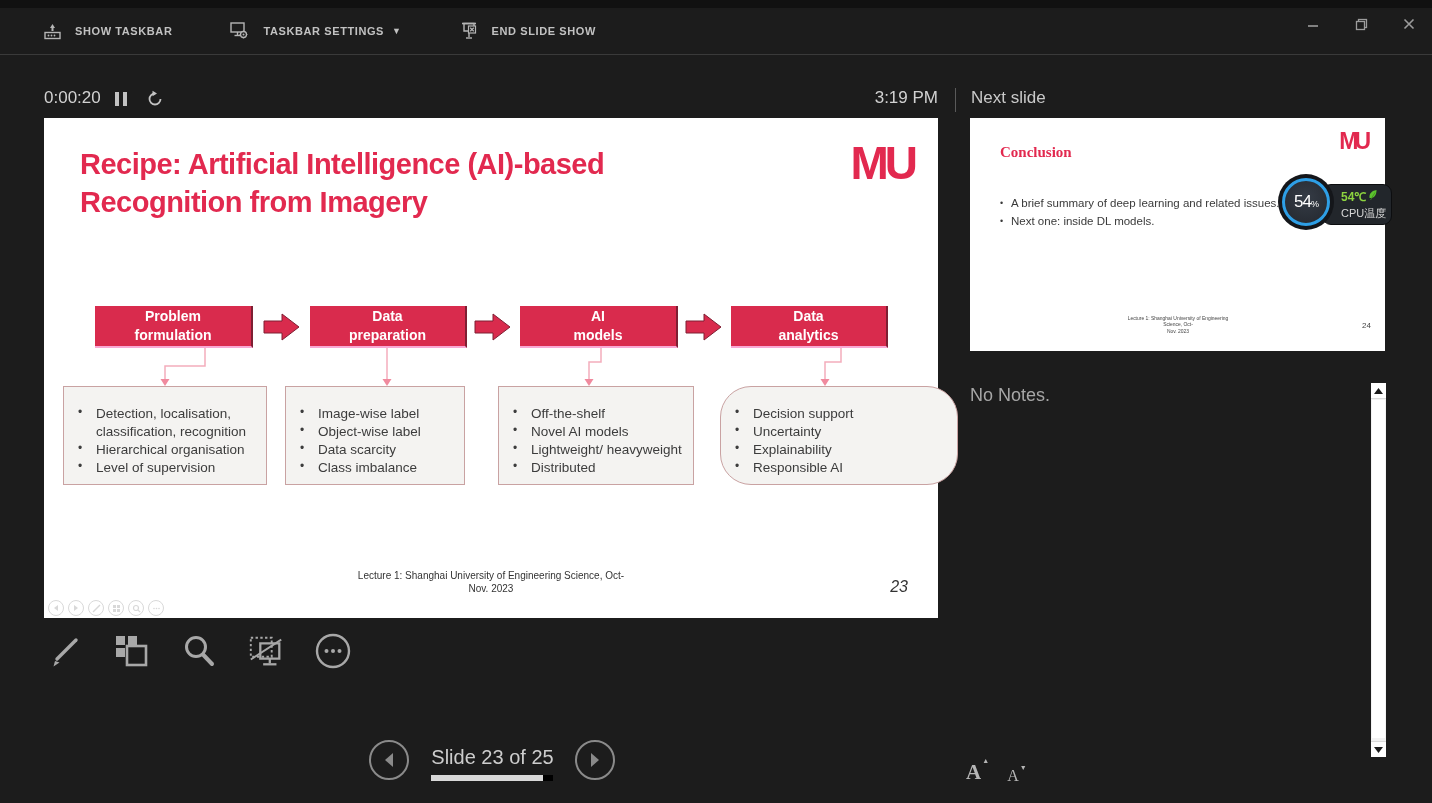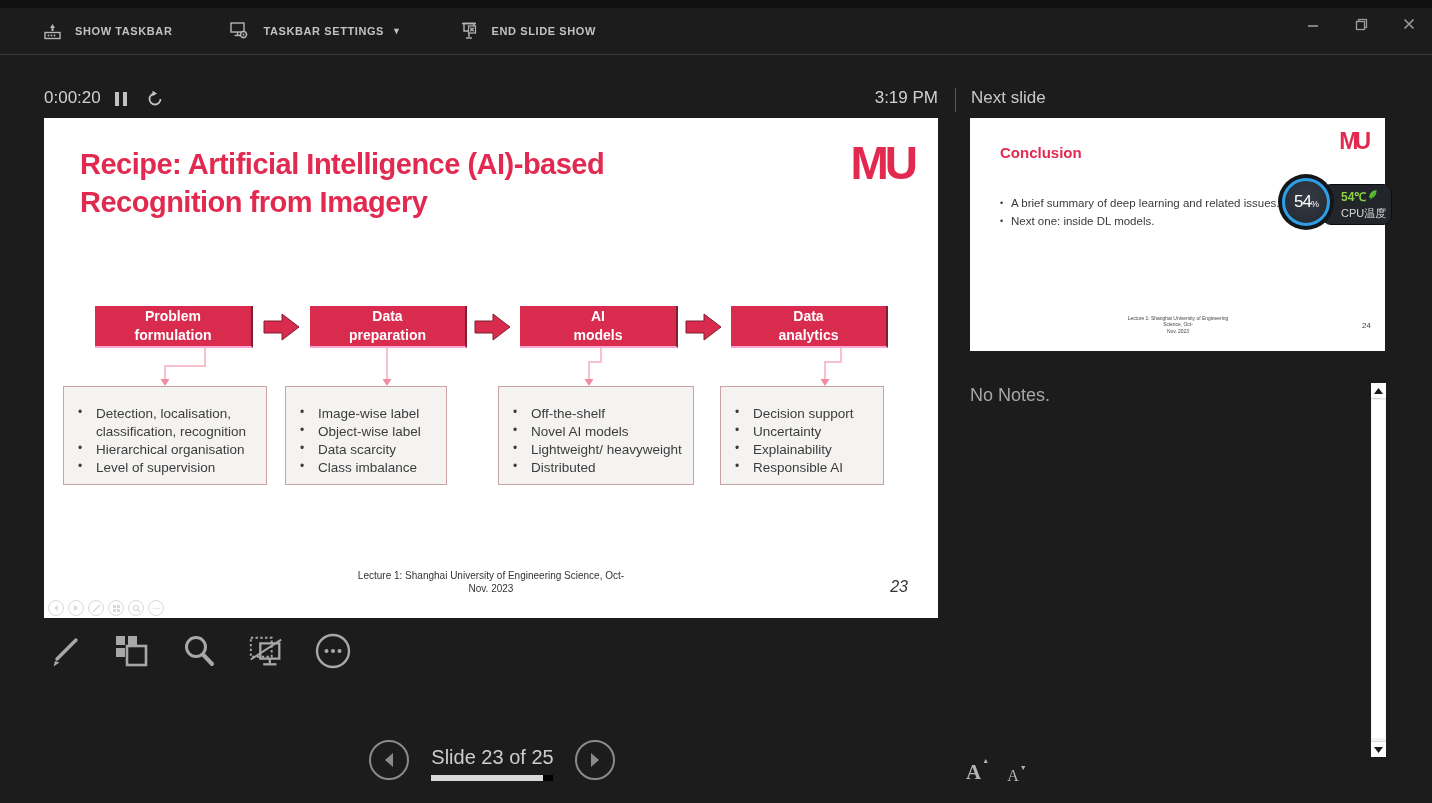--- a/index.html
+++ b/index.html
@@ -90,21 +90,21 @@
   #slide-counter { position:absolute; left:425px; top:738px; width:135px; text-align:center;
     font-size:20px; color:#cdcdcd; }
   #progress-track { position:absolute; left:431px; top:767px; width:122px; height:6px; background:#000; }
   #progress-fill { height:100%; background:#d8d8d8; }
 
   
   #preview {
     position:absolute; left:970px; top:110px; width:415px; height:233px;
     background:#fff; color:#3c3c3c;
   }
-  #preview-title { position:absolute; left:30px; top:26px; font-size:15px; font-weight:bold; color:#e2294f; }
+  #preview-title { position:absolute; left:30px; top:26px; font-size:15px; font-weight:bold; color:#e2294f;font-family:Liberation Serif, serif; }
   #preview-logo { position:absolute; right:18px; top:12px; font-size:23px; }
   #preview-bullets { position:absolute; left:30px; top:76px; list-style:none; }
   #preview-bullets li { position:relative; padding-left:11px; font-size:11.5px; line-height:1.6; color:#3a3a3a; }
   #preview-bullets li::before { content:"•"; position:absolute; left:0; font-size:9px; top:2px; }
   #preview-footer { position:absolute; left:108px; top:198px; width:200px; text-align:center;
     font-size:9px; line-height:1.2; color:#444; transform:scale(.55); transform-origin:center top; }
   #preview-pagenum { position:absolute; right:14px; top:203px; font-size:8px; color:#444; }
 
   
   #cpu-widget { position:absolute; left:308px; top:56px; width:120px; height:60px; }
@@ -287,37 +287,37 @@
       </g>
     </svg>
 
     <div class="listbox" style="left:19px;width:204px;">
       <ul>
         <li>Detection, localisation, classification, recognition</li>
         <li>Hierarchical organisation</li>
         <li>Level of supervision</li>
       </ul>
     </div>
-    <div class="listbox" style="left:241px;width:162px;">
+    <div class="listbox" style="left:241px;width:180px;">
       <ul>
         <li>Image-wise label</li>
         <li>Object-wise label</li>
         <li>Data scarcity</li>
         <li>Class imbalance</li>
       </ul>
     </div>
     <div class="listbox" style="left:454px;width:196px;">
       <ul>
         <li>Off-the-shelf</li>
         <li>Novel AI models</li>
         <li>Lightweight/ heavyweight</li>
         <li>Distributed</li>
       </ul>
     </div>
-    <div class="listbox" style="left:676px;width:164px;">
+    <div class="listbox" style="left:676px;width:238px;border-radius:31px;">
       <ul>
         <li>Decision support</li>
         <li>Uncertainty</li>
         <li>Explainability</li>
         <li>Responsible AI</li>
       </ul>
     </div>
 
     <div id="slide-footer">
       <div>Lecture 1: Shanghai University of Engineering Science, Oct-</div>

